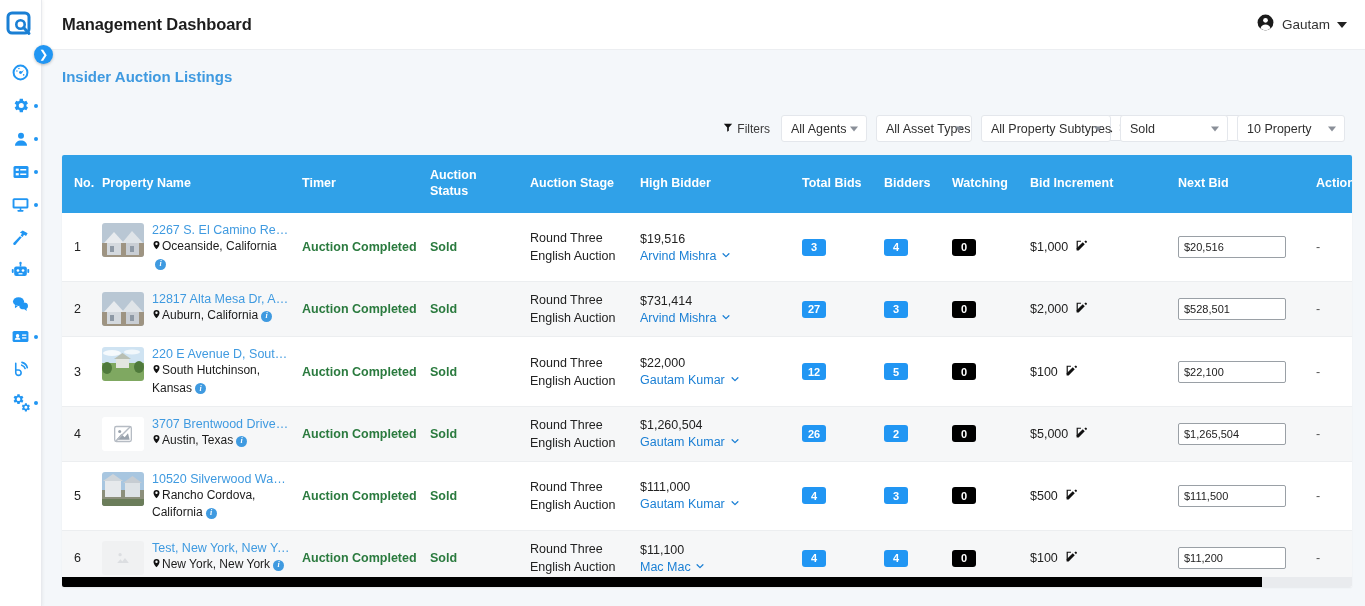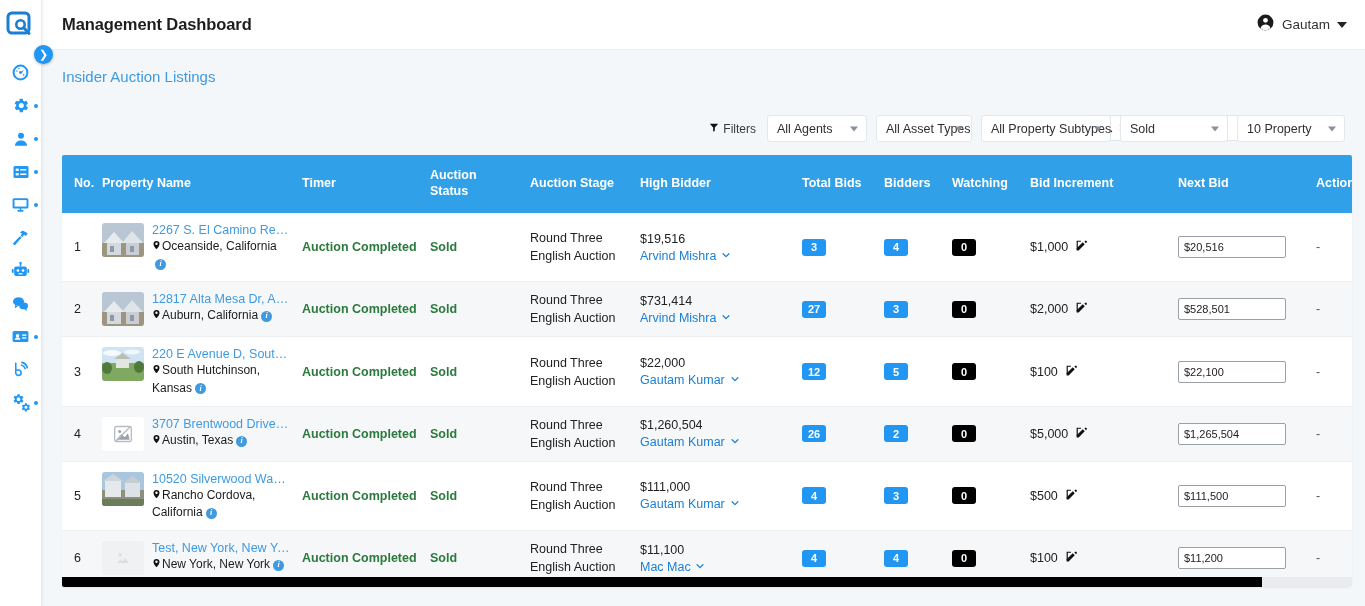--- a/index.html
+++ b/index.html
@@ -54,21 +54,21 @@
   .topbar-spacer { flex: 1; }
   .user-box { display: flex; align-items: center; gap: 7px; cursor: pointer; }
   .user-name { font-size: 13.5px; color: #333; }
   .caret { width:0;height:0;border-left:5px solid transparent;border-right:5px solid transparent;border-top:6px solid #222; }
 
   .content {
     flex: 1; background: #f4f7fa; padding: 0; overflow: hidden; position: relative;
   }
 
   .section-title {
-    font-size: 15px; font-weight: normal; color: #3f9ae0;
+    font-size: 15px; font-weight: bold; color: #3f9ae0;
     padding: 18px 0 0 20px;
   }
 
   .search-wrap {
     position: absolute; right: 23px; top: 65px;
     display: flex; align-items: center; gap: 7px;
   }
   .search-field {
     width: 165px; height: 26px; background: #fff; border: 1px solid #e2e5ea;
     border-radius: 3px; display: flex; align-items: center; padding: 0 8px; gap: 6px;
@@ -95,21 +95,21 @@
   .select {
     position: relative; height: 27px; background: #fff;
     border: 1px solid #e4e7ec; border-radius: 3px;
     display: flex; align-items: center; padding: 0 22px 0 9px;
     font-size: 12.5px; color: #2f2f2f; cursor: pointer; white-space: nowrap;
   }
   .select .arr {
     position: absolute; right: 8px; top: 50%; transform: translateY(-50%);
     width:0;height:0;border-left:4px solid transparent;border-right:4px solid transparent;border-top:5px solid #8a8f98;
   }
-  .sel-agents { width: 100px; }
+  .sel-agents { width: 86px; }
   .sel-asset  { width: 96px; }
   .sel-sub    { width: 130px; }
   .sel-sold   { width: 108px; }
   .sel-prop   { width: 108px; }
 
   
   .table-shell {
     margin: 13px 13px 0 20px;
     background: #fff;
     border-radius: 2px;

